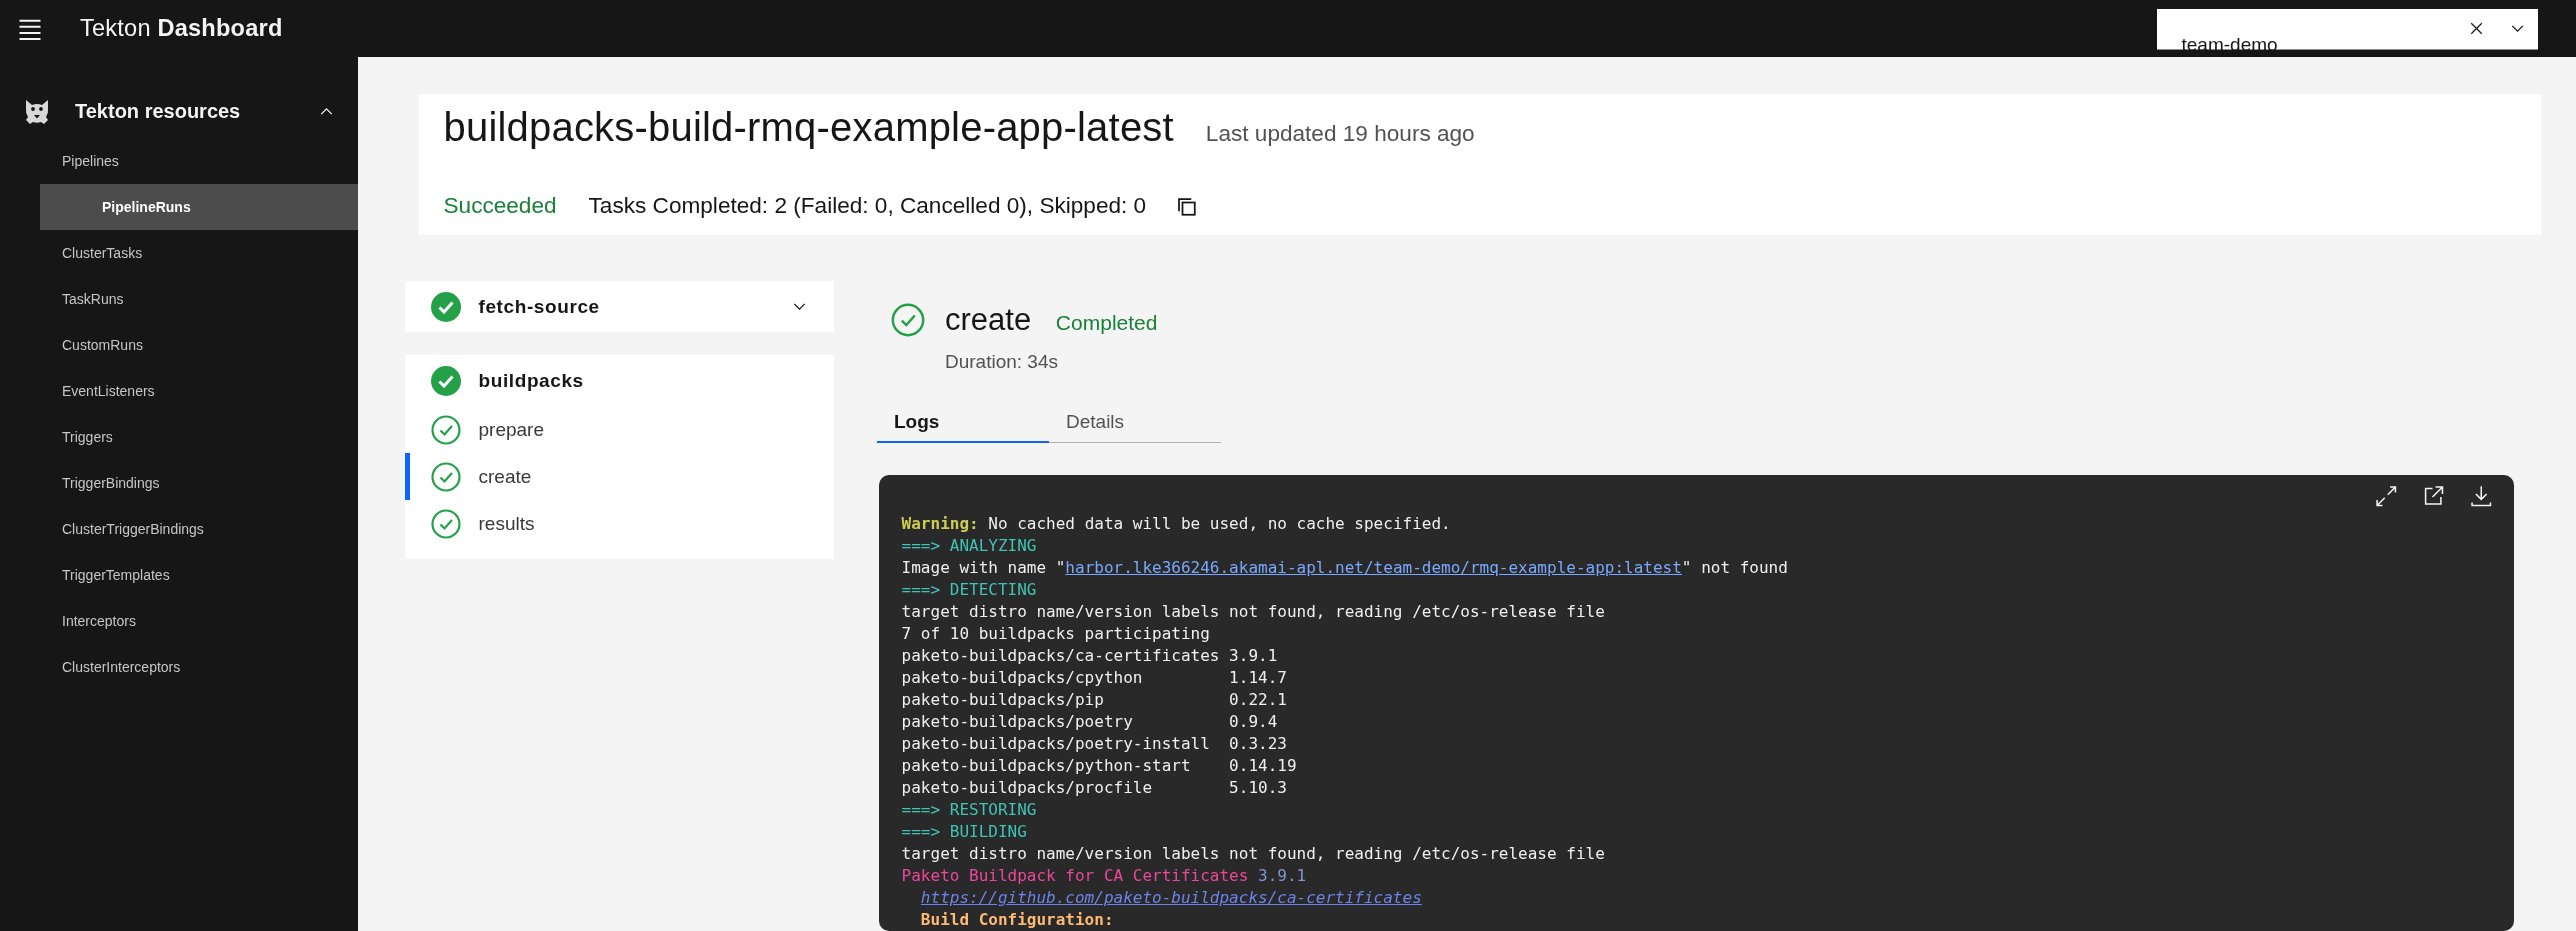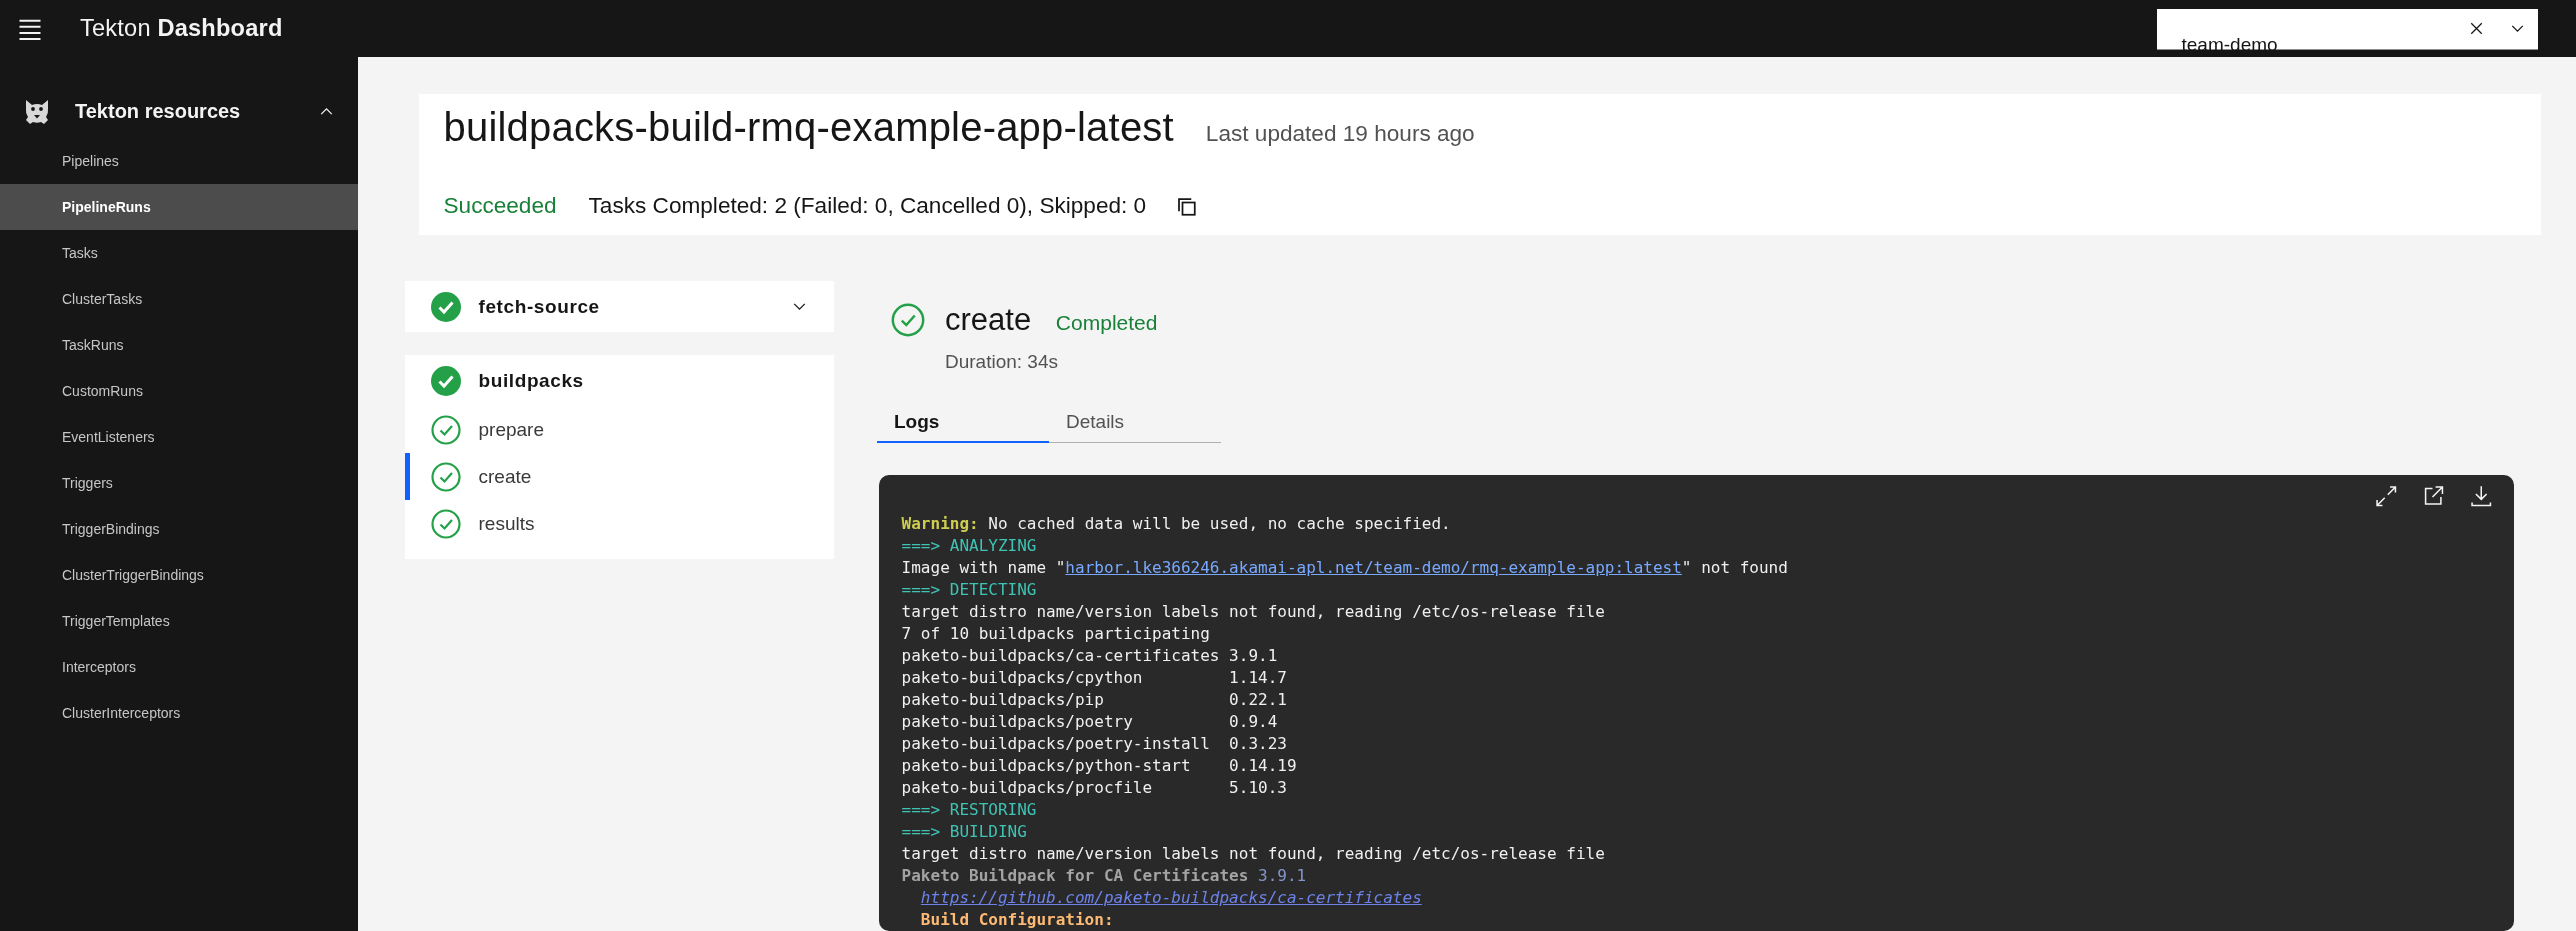--- a/index.html
+++ b/index.html
@@ -14,21 +14,21 @@
             border-bottom:0.9px solid #8d8d8d;display:flex;align-items:center;cursor:pointer;}
   .combo-value{margin-left:24.5px;font-size:19px;color:#161616;flex:1;text-align:left;margin-top:32px;}
   .combo-btn{background:none;border:none;padding:0;width:41px;height:38px;display:flex;align-items:center;justify-content:center;cursor:pointer;}
   
   .sidebar{position:absolute;top:57px;left:0;width:358px;height:875px;background:#161616;}
   .side-section{display:flex;align-items:center;height:53px;margin-top:28px;padding:0 21px;color:#f4f4f4;cursor:pointer;}
   .side-section-label{font-size:20px;font-weight:700;margin-left:22px;}
   .side-section .chev{margin-left:auto;display:flex;}
   .side-list{list-style:none;margin:0;padding:0;}
   .side-item{height:46px;line-height:46px;padding-left:62px;font-size:14px;color:#c6c6c6;cursor:pointer;}
-  .side-item.active{background:#4c4c4c;color:#ffffff;font-weight:700;}
+  .side-item.active{background:#4c4c4c;color:#ffffff;font-weight:700;margin-left:40px;}
   
   .run-panel{position:absolute;left:419px;top:94px;width:2122px;height:141px;background:#ffffff;}
   .run-title-row{position:absolute;left:24.5px;top:11.3px;display:flex;align-items:baseline;gap:32px;}
   .run-title-row h1{margin:0;font-size:40px;font-weight:300;color:#161616;letter-spacing:0.2px;}
   .updated{font-size:22.6px;color:#525252;}
   .status-row{position:absolute;left:24.5px;bottom:15px;display:flex;align-items:center;gap:32px;}
   .succeeded{font-size:22.6px;color:#198038;}
   .tasks-summary{font-size:22.6px;color:#161616;}
   .copy-btn{background:none;border:none;padding:0;cursor:pointer;display:flex;margin-left:-5.7px;}
   
@@ -54,21 +54,21 @@
   .log-toolbar{position:absolute;top:7.5px;right:19px;display:flex;gap:19px;z-index:2;}
   .log-tool{background:none;border:none;padding:1.9px;cursor:pointer;display:flex;}
   .log-body{position:absolute;left:22.6px;top:38px;font-family:"DejaVu Sans Mono",monospace;
             font-size:16px;line-height:22px;color:#f0f0f0;white-space:pre;}
   .log-line{height:22px;}
   .seg-txt{color:#f0f0f0;}
   .seg-warn{color:#cdcd4f;font-weight:bold;}
   .seg-phase{color:#3ec3b4;}
   a.seg-link{color:#78a9ff;text-decoration:underline;cursor:pointer;}
   a.seg-link2{color:#6d83ea;text-decoration:underline;font-style:italic;cursor:pointer;}
-  .seg-bpname{color:#a3a3a3;font-weight:bold;text-align:right;}
+  .seg-bpname{color:#ec4899;font-weight:normal;text-align:right;}
   .seg-bpver{color:#8396cc;}
   .seg-bold{color:#fdba74;font-weight:bold;}
 </style>
 </head>
 <body>
 
 <div class="app">
 
   <header class="topbar">
     <button class="hamburger">
@@ -108,21 +108,20 @@
       <span class="side-section-label">Tekton resources</span>
       <span class="chev">
         <svg viewBox="0 0 32 32" width="21" height="21" fill="none" stroke="#f4f4f4" stroke-width="2">
             <path d="M8 20l8-8 8 8"></path>
           </svg>
       </span>
     </div>
     <ul class="side-list">
         <li class="side-item">Pipelines</li>
         <li class="side-item active">PipelineRuns</li>
-        <li class="side-item">Tasks</li>
         <li class="side-item">ClusterTasks</li>
         <li class="side-item">TaskRuns</li>
         <li class="side-item">CustomRuns</li>
         <li class="side-item">EventListeners</li>
         <li class="side-item">Triggers</li>
         <li class="side-item">TriggerBindings</li>
         <li class="side-item">ClusterTriggerBindings</li>
         <li class="side-item">TriggerTemplates</li>
         <li class="side-item">Interceptors</li>
         <li class="side-item">ClusterInterceptors</li>

